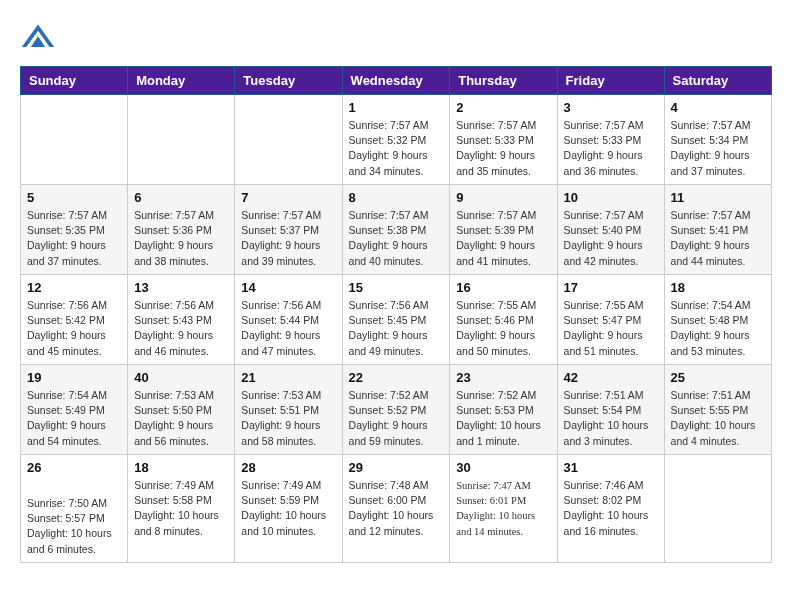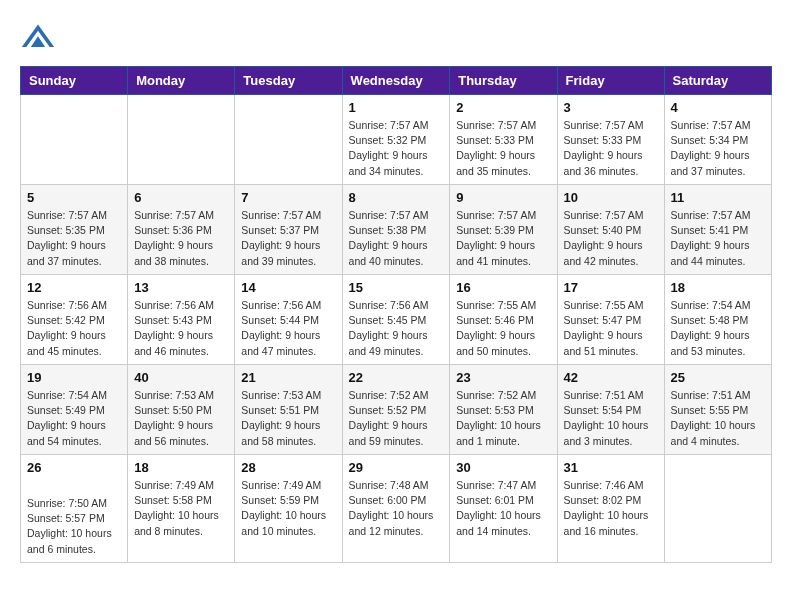--- a/index.html
+++ b/index.html
@@ -332,21 +332,21 @@
         </td>
         <td>
           <div class="day-number">29</div>
           <div class="day-info" style="white-space: pre-line;">Sunrise: 7:48 AM
 Sunset: 6:00 PM
 Daylight: 10 hours
 and 12 minutes.</div>
         </td>
         <td>
           <div class="day-number">30</div>
-          <div class="day-info" style="white-space: pre-line;">Sunrise: 7:47 AM
+          <div class="day-info" style="white-space: pre-line; font-family: Liberation Serif, serif;">Sunrise: 7:47 AM
 Sunset: 6:01 PM
 Daylight: 10 hours
 and 14 minutes.</div>
         </td>
         <td>
           <div class="day-number">31</div>
           <div class="day-info" style="white-space: pre-line;">Sunrise: 7:46 AM
 Sunset: 8:02 PM
 Daylight: 10 hours
 and 16 minutes.</div>

